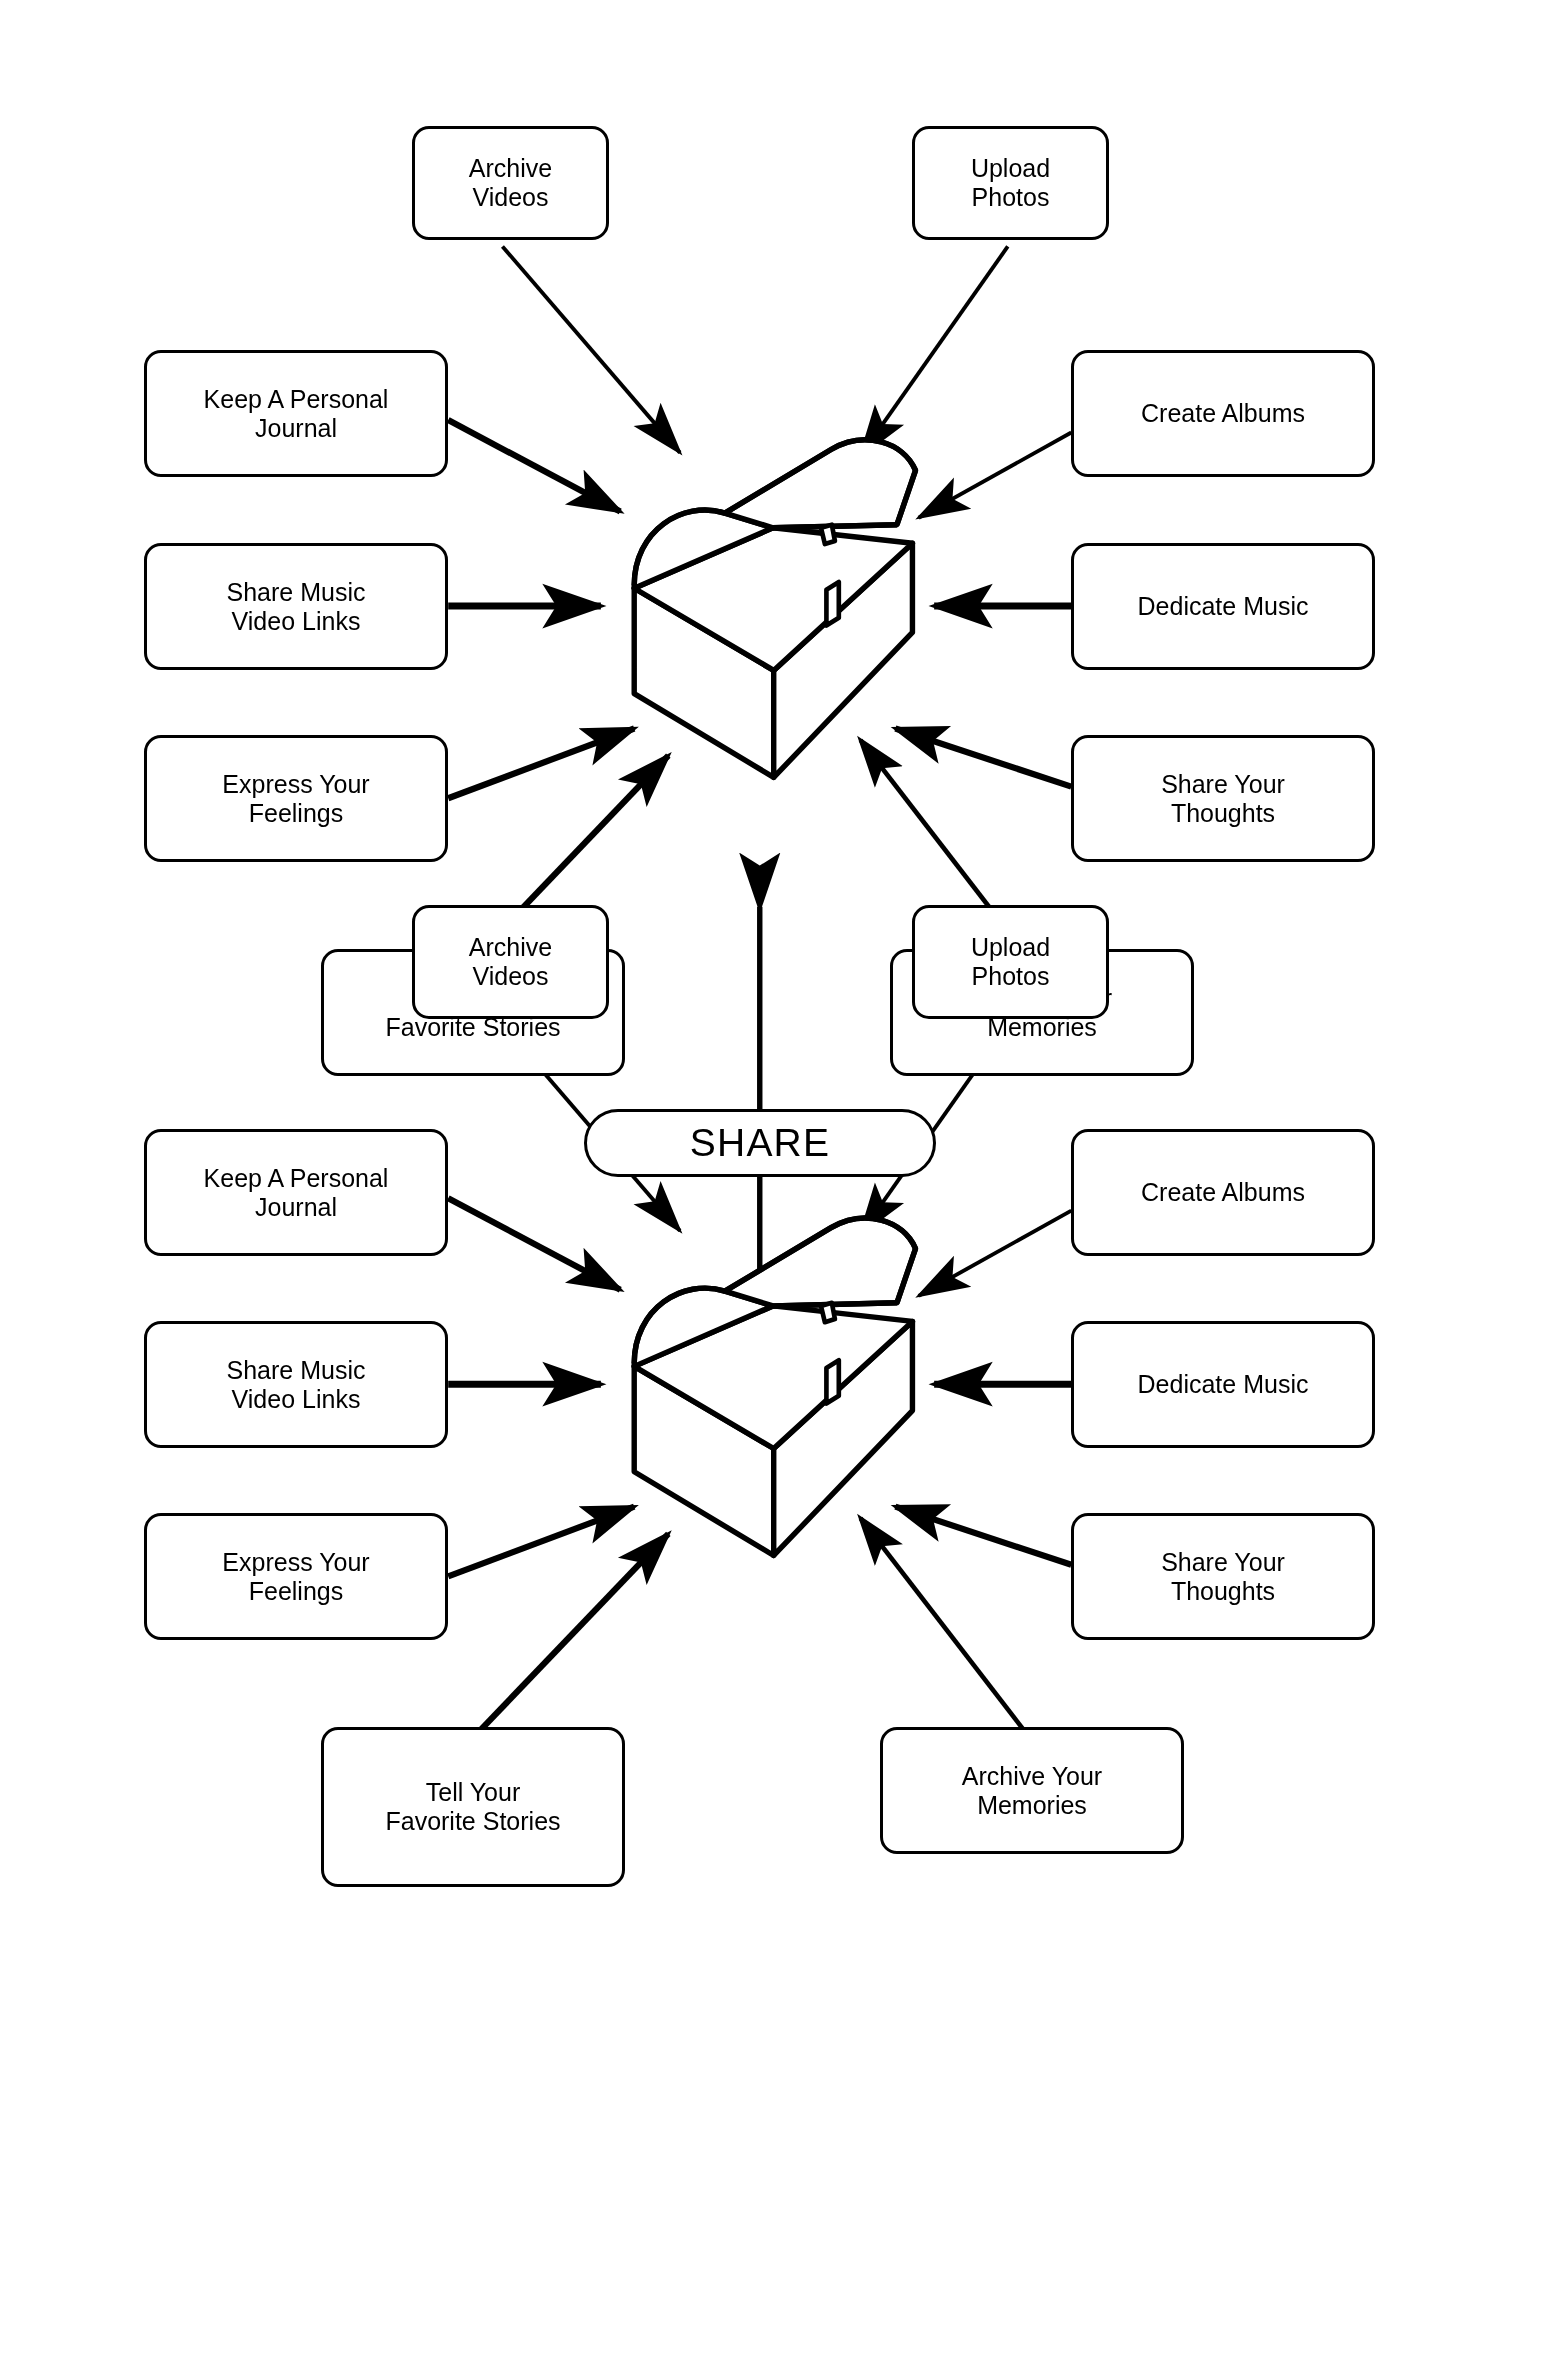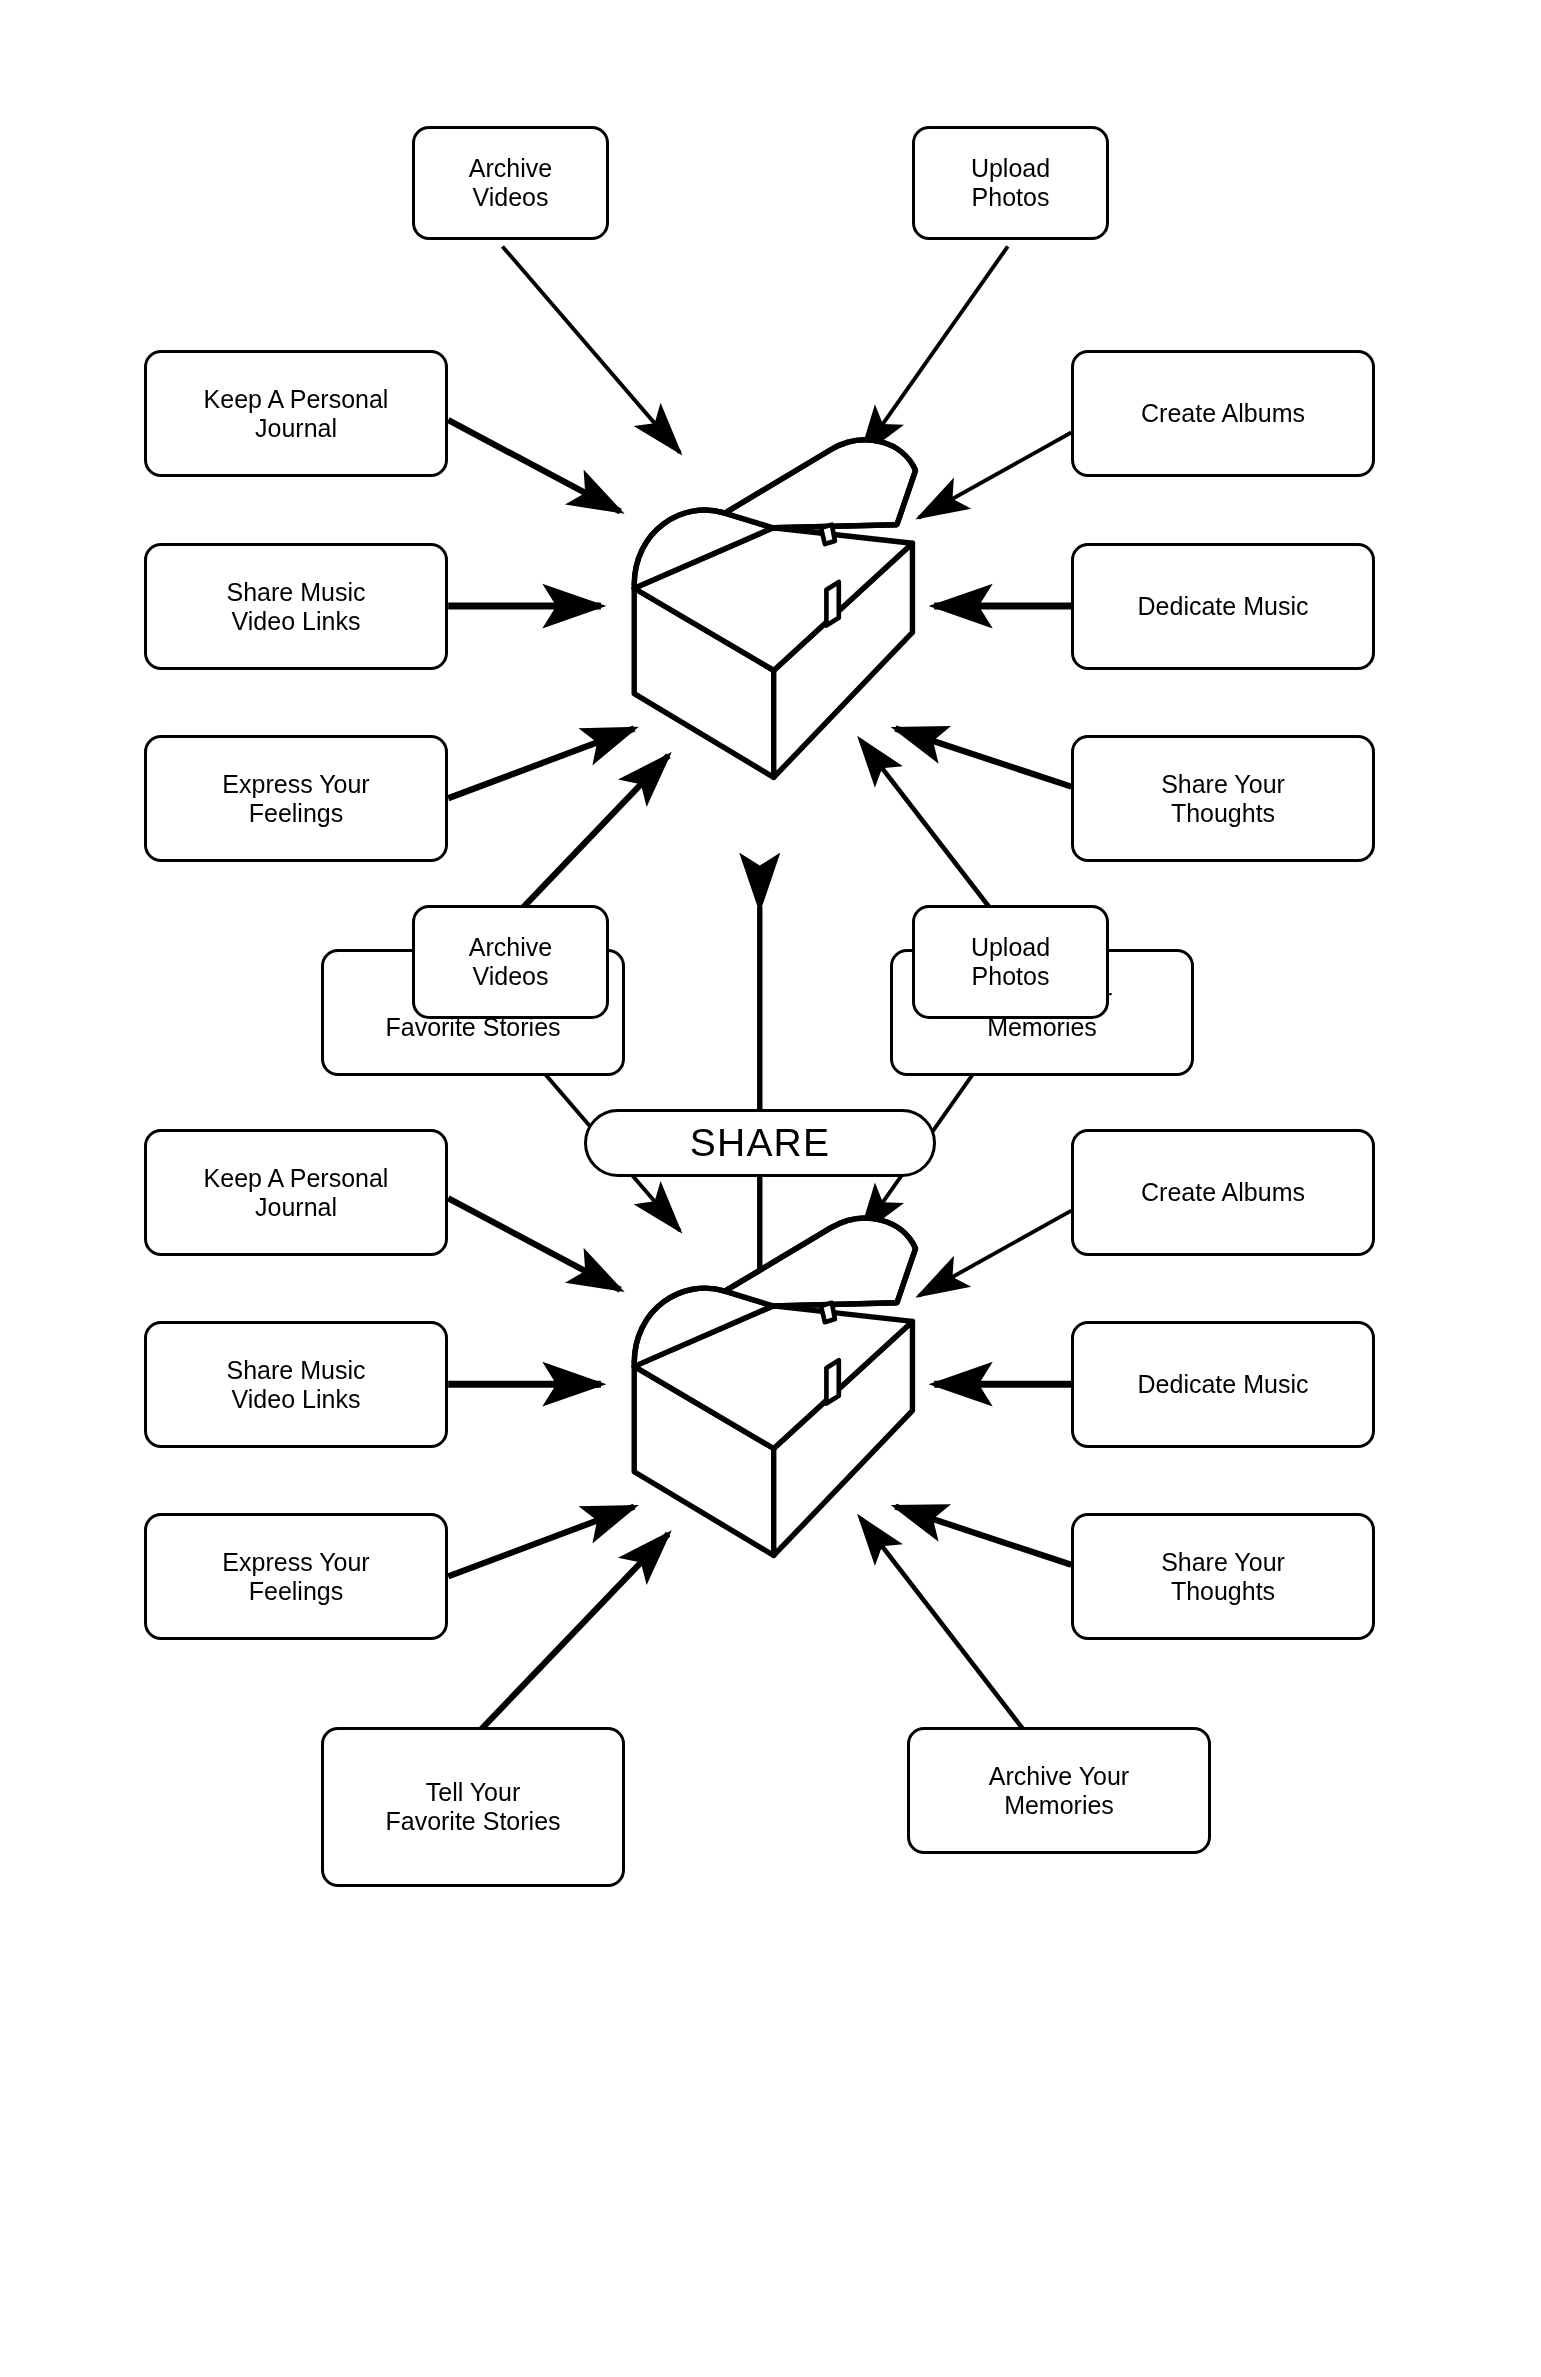--- a/index.html
+++ b/index.html
@@ -195,17 +195,17 @@
 
   <div class="node-box" style="left:144px; top:1513px; width:304px; height:127px;">Express Your
 Feelings</div>
 
   <div class="node-box" style="left:1071px; top:1513px; width:304px; height:127px;">Share Your
 Thoughts</div>
 
   <div class="node-box" style="left:321px; top:1727px; width:304px; height:160px;">Tell Your
 Favorite Stories</div>
 
-  <div class="node-box" style="left:907px; top:1727px; width:304px; height:127px;">Archive Your
+  <div class="node-box" style="left:880px; top:1727px; width:304px; height:127px;">Archive Your
 Memories</div>
 
 </div>
 
 
 </body></html>

